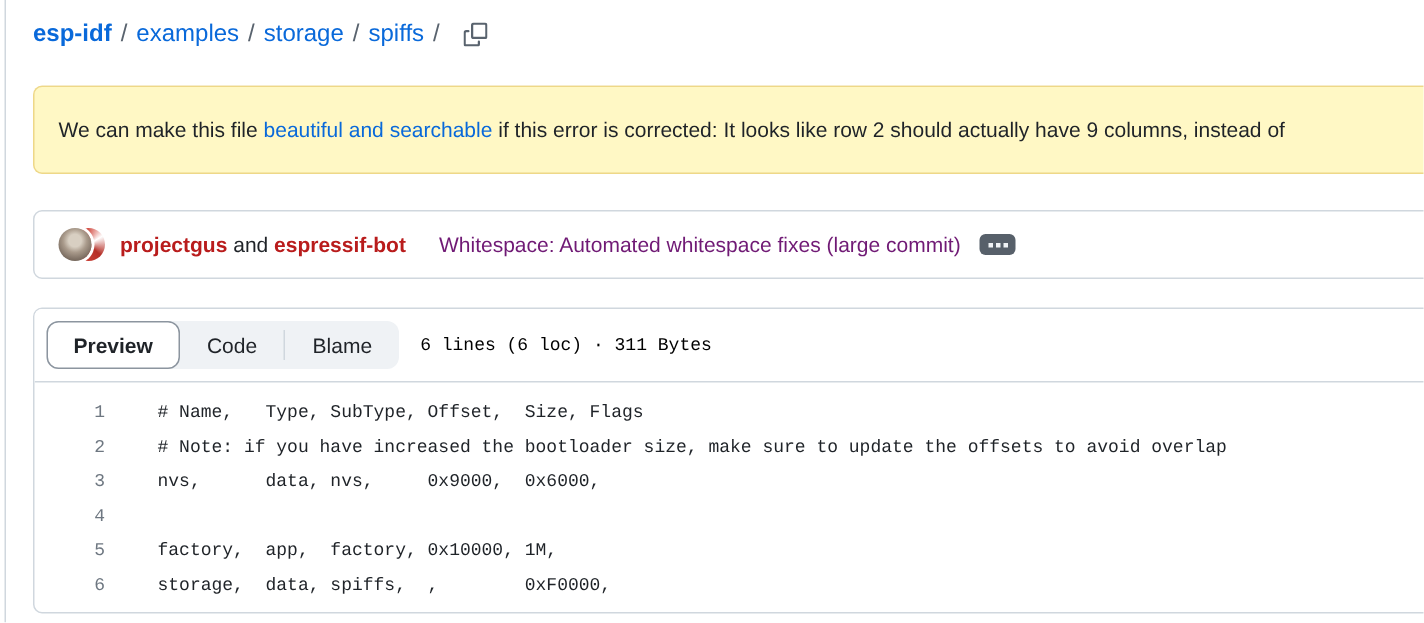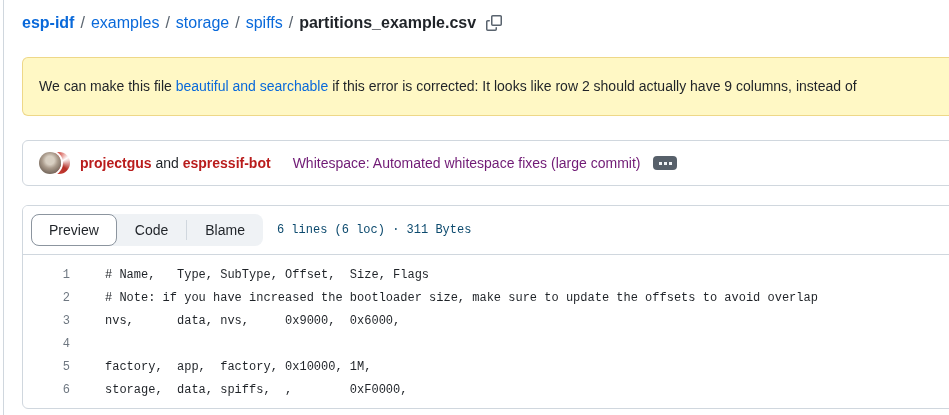--- a/index.html
+++ b/index.html
@@ -98,29 +98,29 @@
   .tab {
     padding: 6px 18px;
     font-size: 14px; line-height: 20px;
     color: #1f2328;
     cursor: pointer;
     border-radius: 8px;
   }
   .tab.active {
     background: #ffffff;
     border: 1px solid #8c959f;
-    font-weight: 400;
+    font-weight: 700;
     padding: 5px 17px;
   }
   .tab-divider { width: 1px; height: 20px; background: #d0d7de; }
   .file-meta {
     margin-left: 14px;
     font-family: "Liberation Mono", monospace;
     font-size: 12px;
-    color: #0c4a6e;
+    color: #000000;
     white-space: pre;
   }
 
   .code-area {
     padding: 9px 0 6px;
     font-family: "Liberation Mono", monospace;
     font-size: 12px;
     line-height: 23px;
   }
   .code-line { display: flex; white-space: pre; }
@@ -141,21 +141,20 @@
 
   <div class="breadcrumb">
     <span class="crumb-link crumb-repo">esp-idf</span>
     <span class="crumb-sep">/</span>
     <span class="crumb-link">examples</span>
     <span class="crumb-sep">/</span>
     <span class="crumb-link">storage</span>
     <span class="crumb-sep">/</span>
     <span class="crumb-link">spiffs</span>
     <span class="crumb-sep">/</span>
-    <span class="crumb-file">partitions_example.csv</span>
     <span class="copy-icon">
       <svg viewBox="0 0 16 16" aria-hidden="true">
         <path d="M0 6.75C0 5.784.784 5 1.75 5h1.5a.75.75 0 0 1 0 1.5h-1.5a.25.25 0 0 0-.25.25v7.5c0 .138.112.25.25.25h7.5a.25.25 0 0 0 .25-.25v-1.5a.75.75 0 0 1 1.5 0v1.5A1.75 1.75 0 0 1 9.25 16h-7.5A1.75 1.75 0 0 1 0 14.25Z"></path>
         <path d="M5 1.75C5 .784 5.784 0 6.75 0h7.5C15.216 0 16 .784 16 1.75v7.5A1.75 1.75 0 0 1 14.25 11h-7.5A1.75 1.75 0 0 1 5 9.25Zm1.75-.25a.25.25 0 0 0-.25.25v7.5c0 .138.112.25.25.25h7.5a.25.25 0 0 0 .25-.25v-7.5a.25.25 0 0 0-.25-.25Z"></path>
       </svg>
     </span>
   </div>
 
   <div class="banner">
     <span>We can make this file </span><span class="banner-link">beautiful and searchable</span><span> if this error is corrected: It looks like row 2 should actually have 9 columns, instead of</span>

